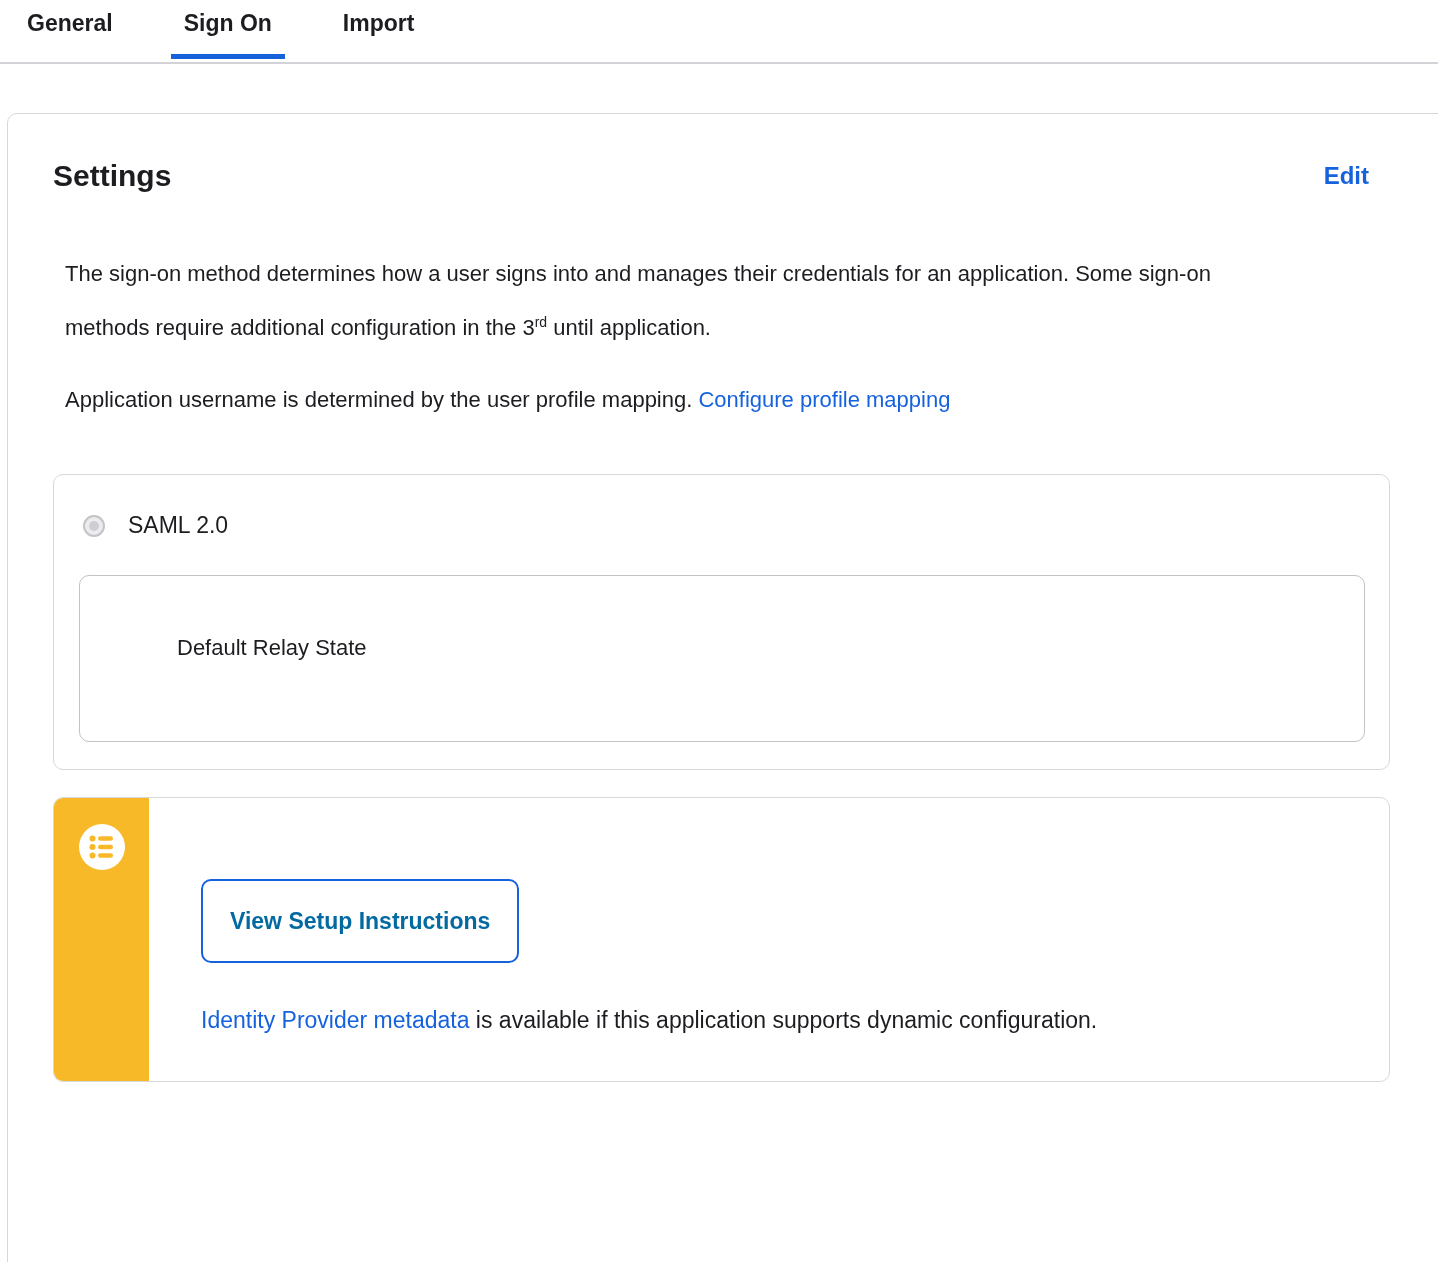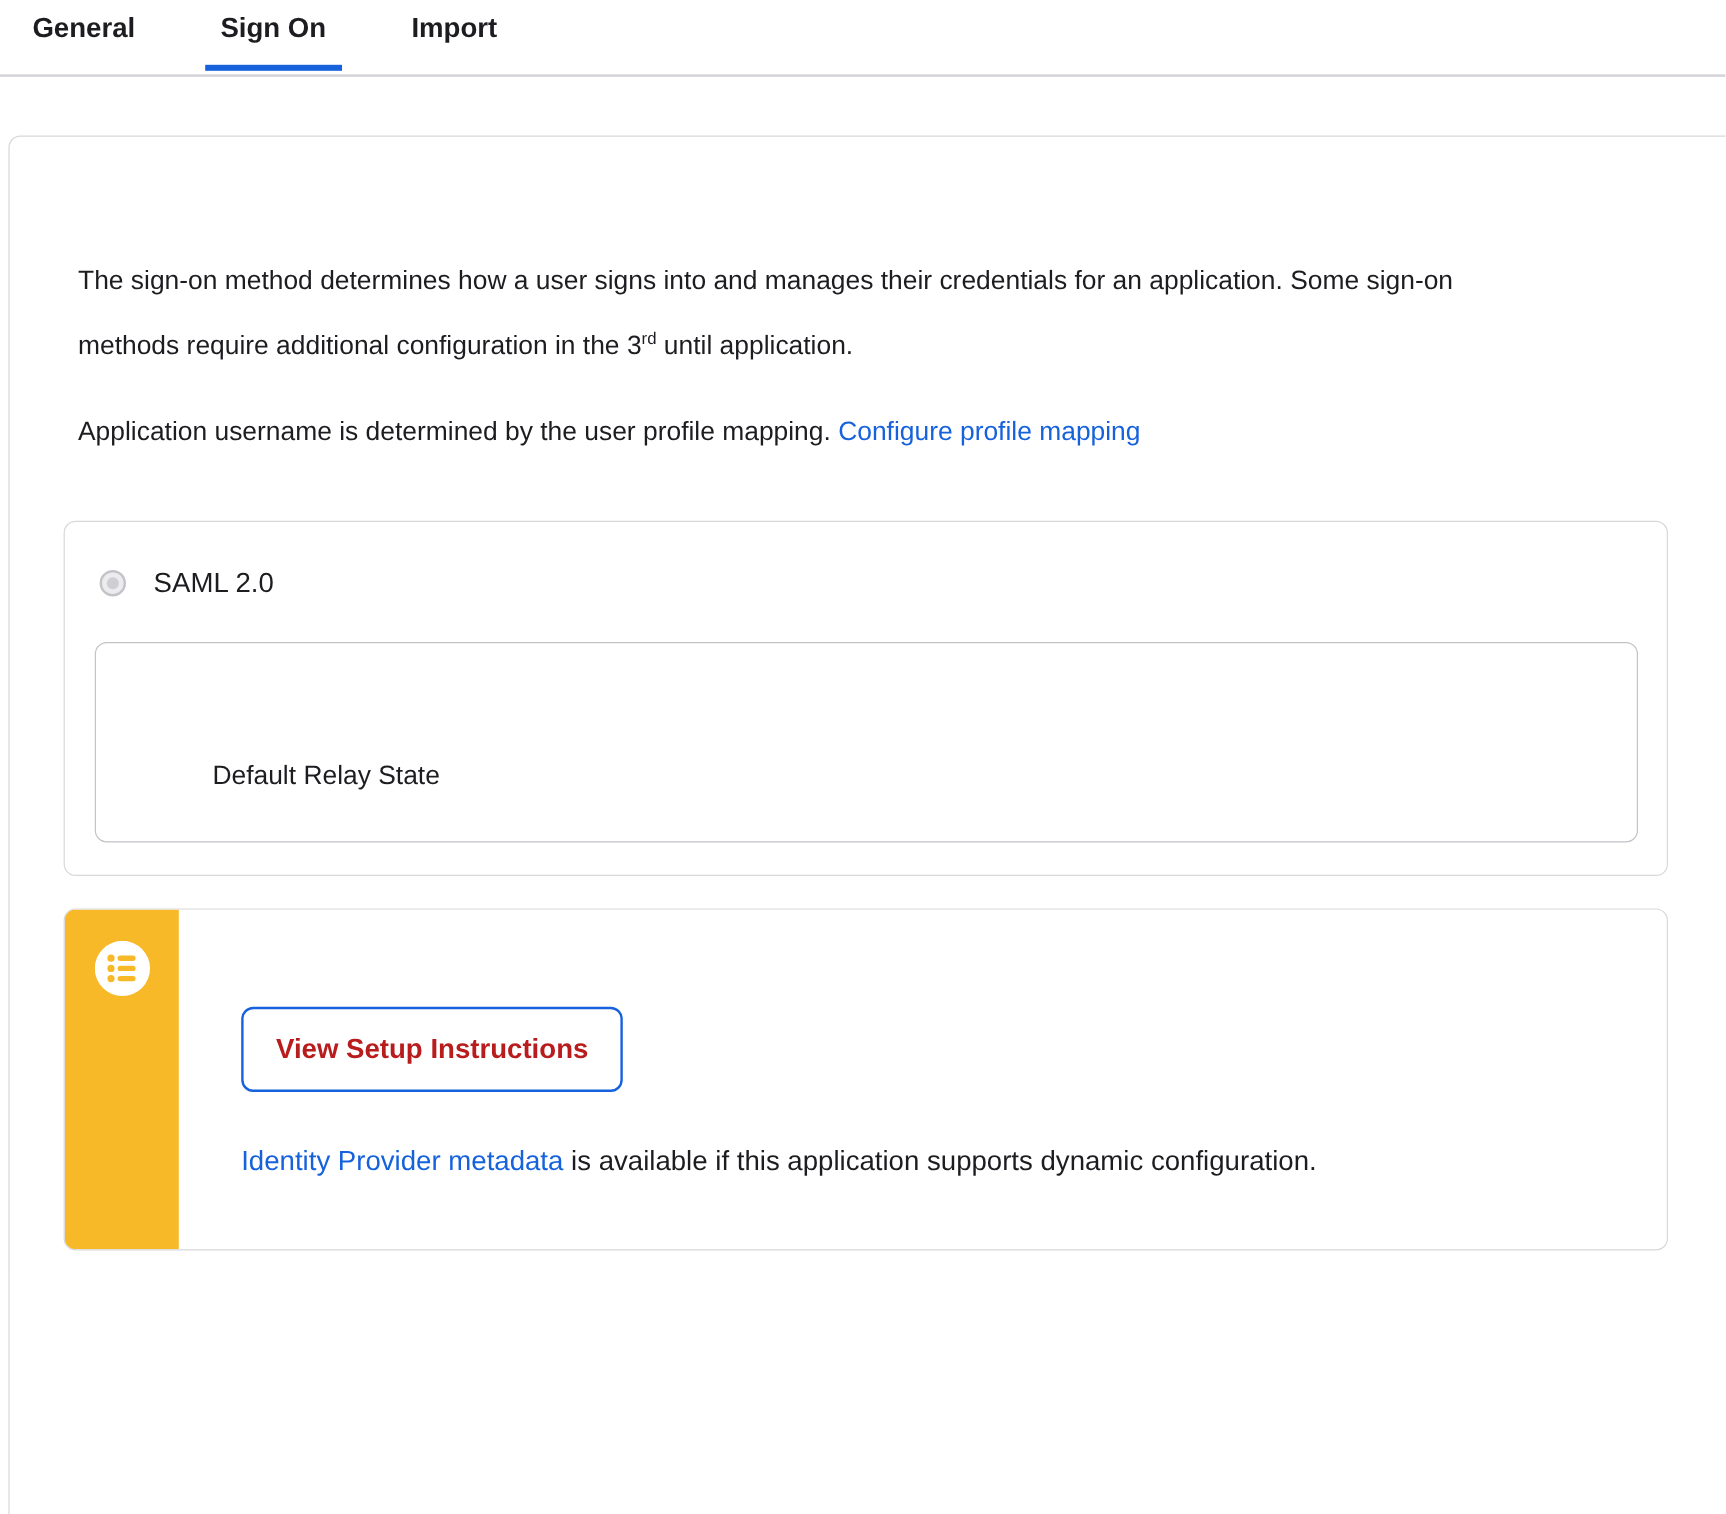--- a/index.html
+++ b/index.html
@@ -122,21 +122,21 @@
   }
   .radio-label { margin-left: 23px; font-size: 23px; }
   .relay-box {
     margin: 36px 0 0 -4px;
     width: 1286px;
     height: 167px;
     border: 1px solid #c2c2c7;
     border-radius: 10px;
     padding: 58px 0 0 97px;
   }
-  .relay-label { font-size: 22px; line-height: 28px; margin-top: 38px; }
+  .relay-label { font-size: 22px; line-height: 28px; }
 
   
   .banner {
     margin-top: 27px;
     width: 1337px;
     height: 285px;
     border: 1px solid #d8d8dc;
     border-radius: 10px;
     display: flex;
     overflow: hidden;
@@ -151,45 +151,49 @@
     align-items: flex-start;
     padding-top: 26px;
   }
   .banner-body { padding: 35px 0 0 52px; }
   .banner-msg { font-size: 23px; line-height: 30px; }
   .banner-msg b { font-weight: 700; }
   .setup-btn {
     margin-top: 46px;
     display: inline-flex;
     align-items: center;
-    height: 71px;
+    height: 84px;
     padding: 0 27px;
     border: 2px solid #1662dd;
     border-radius: 10px;
     background: #fff;
-    color: #b91c1c;
+    color: #0369a1;
     font-family: "Liberation Sans", sans-serif;
     font-size: 23px;
     font-weight: 700;
     cursor: pointer;
   }
   .metadata-line { margin-top: 42px; font-size: 23px; line-height: 30px; }
 </style>
 </head>
 <body>
 
 <nav class="tabbar">
   <div class="tab">General</div>
   <div class="tab active">Sign On</div>
   <div class="tab">Import</div>
 </nav>
 
 <section class="card">
   <div class="card-content">
 
+    <div class="card-header">
+      <h1 class="card-title">Settings</h1>
+      <a class="edit-link">Edit</a>
+    </div>
 
 
     <p class="desc"><span>The sign-on method determines how a user signs into and manages their credentials for an application. Some sign-on methods require additional configuration in the 3</span><sup>rd</sup><span> until application.</span></p>
 
     <p class="desc2"><span>Application username is determined by the user profile mapping. </span><a class="inline-link">Configure profile mapping</a></p>
 
     <div class="saml-box">
       <div class="radio-row">
         <span class="radio"></span>
         <span class="radio-label">SAML 2.0</span>

